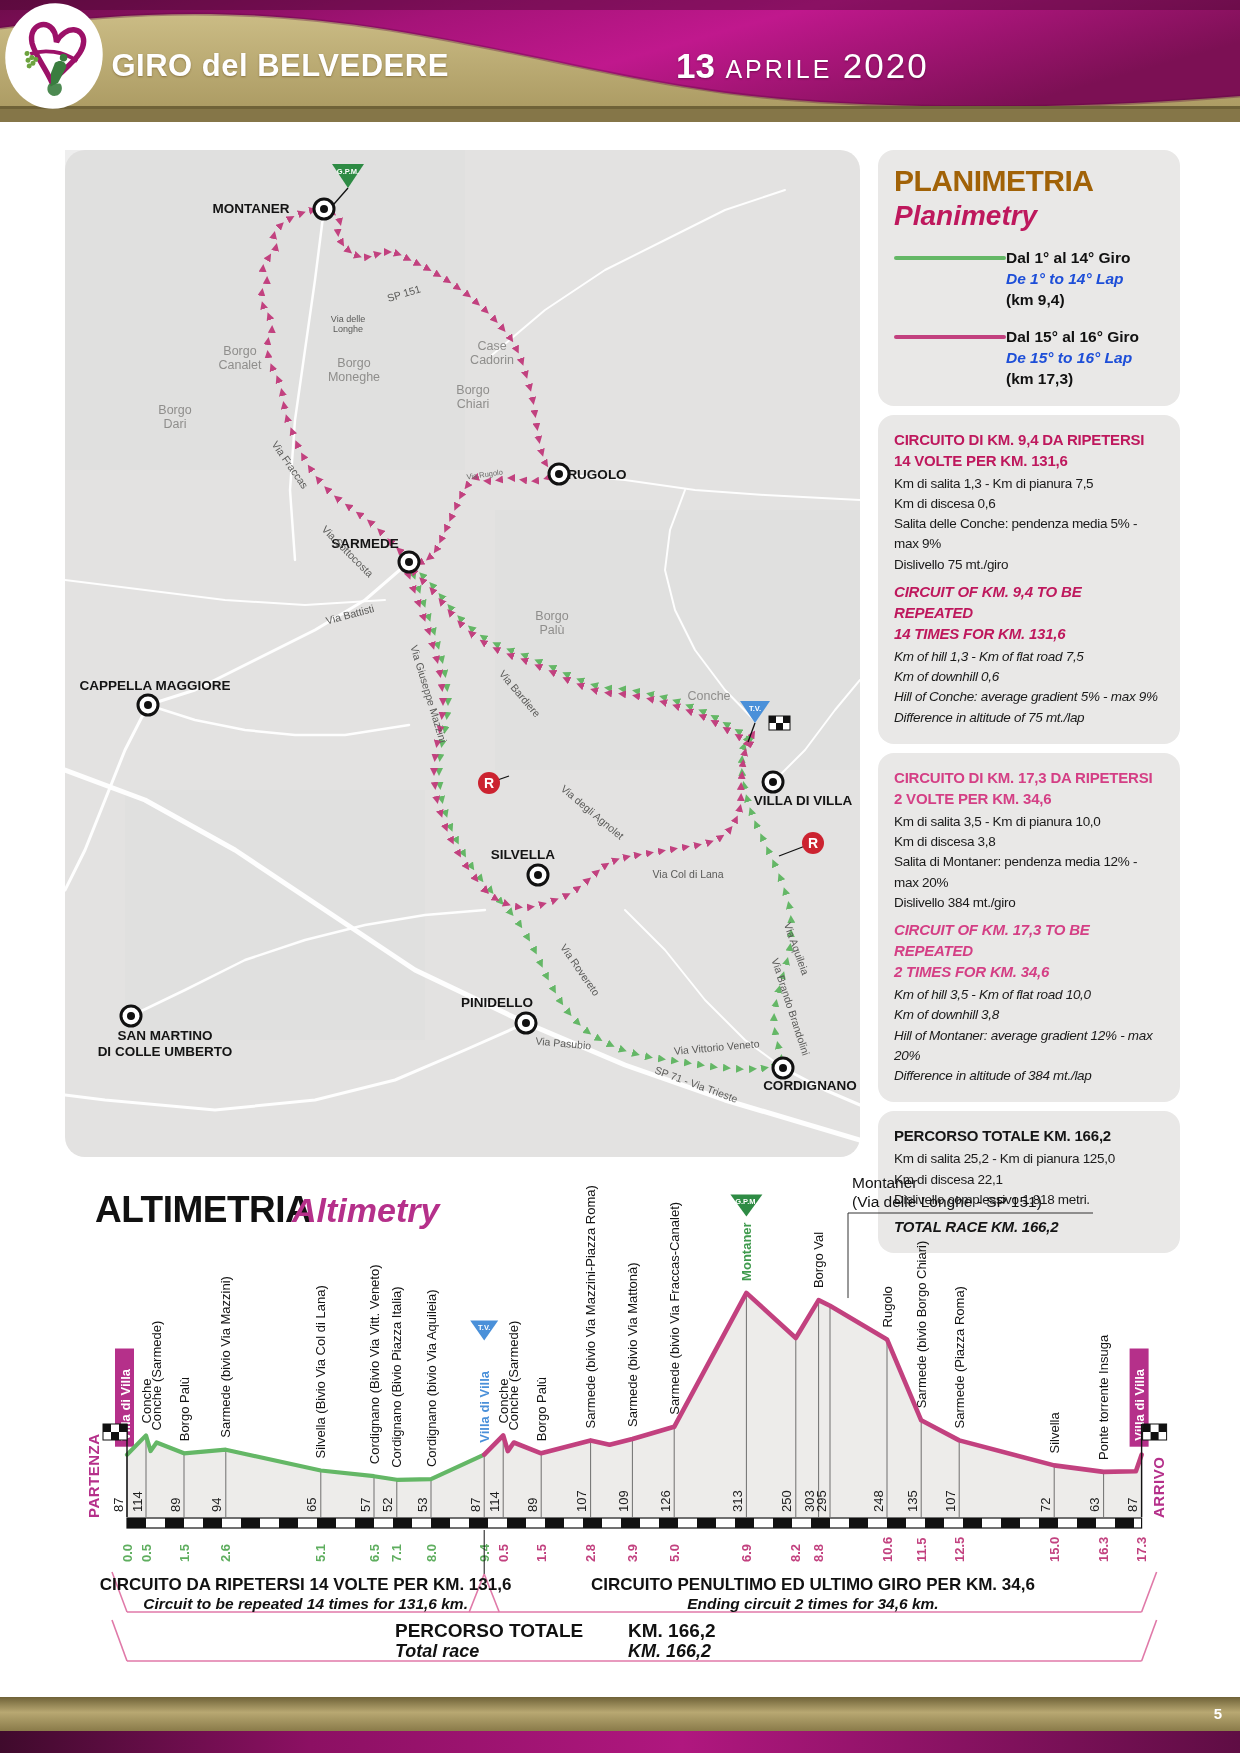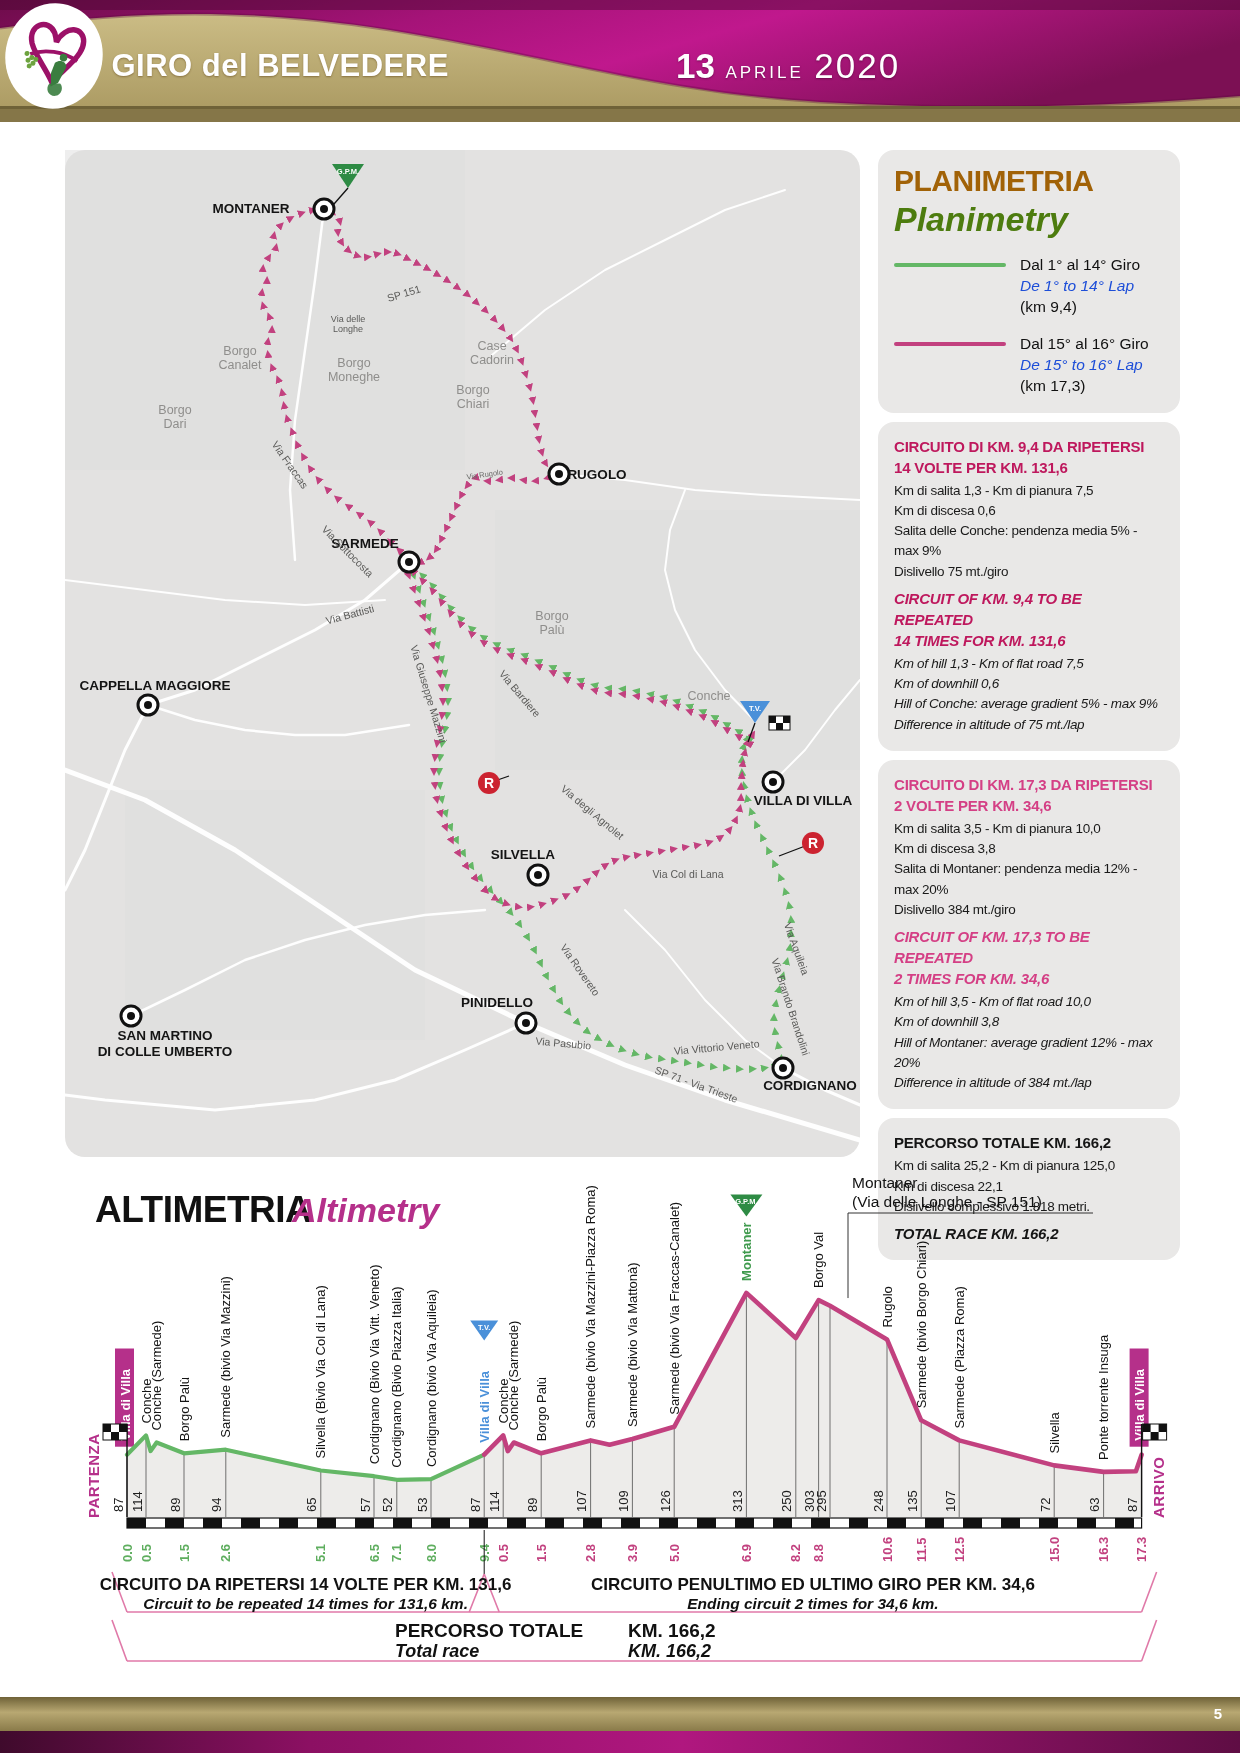--- a/index.html
+++ b/index.html
@@ -7,45 +7,45 @@
   .page{position:relative;width:1240px;height:1753px;background:#fff;overflow:hidden;}
 
   
   .header{position:absolute;left:0;top:0;width:1240px;height:122px;}
   .header svg{position:absolute;left:0;top:0;}
   .hdr-title{position:absolute;left:55px;top:48px;font-size:31px;font-weight:800;color:#fff;
     letter-spacing:.5px;text-shadow:0 1px 2px rgba(80,50,10,.45);}
   .hdr-date{position:absolute;left:676px;top:46px;color:#fff;white-space:nowrap;
     text-shadow:0 1px 2px rgba(60,0,40,.5);}
   .hdr-date .d1{font-size:35px;font-weight:700;}
-  .hdr-date .d2{font-size:17px;font-weight:400;letter-spacing:3px;margin:12px 6px;}
+  .hdr-date .d2{font-size:25px;font-weight:400;letter-spacing:3px;margin:12px 6px;}
   .hdr-date .d3{font-size:35px;font-weight:400;letter-spacing:2px;text-align:right;}
   .logo{position:absolute;left:948px;top:6px;}
 
   
   .map-wrap{position:absolute;left:65px;top:150px;width:795px;height:1007px;}
   .map-wrap svg{display:block;}
   text.town{font-size:13.5px;font-weight:700;fill:#141414;}
   text.hamlet{font-size:12.5px;fill:#8f8e8c;}
   text.road{font-size:10.5px;fill:#5a5a58;}
   text.roadsm{font-size:9px;fill:#5a5a58;}
   text.roadxs{font-size:7.5px;fill:#6a6a68;}
   .route-g{fill:none;stroke:none;}
   .mini{font-size:7.5px;font-weight:700;fill:#fff;text-anchor:middle;}
 
   
   .sidebar{position:absolute;left:878px;top:150px;width:302px;}
   .sbox{background:#e9e8e7;border-radius:16px;padding:14px 16px 16px 16px;margin-bottom:9px;}
   .plan-title{font-size:30px;font-weight:800;color:#a16207;letter-spacing:-.5px;}
-  .plan-sub{font-size:34px;font-weight:700;font-style:italic;color:#4d7c0f;margin-top:2px;}
+  .plan-sub{font-size:28px;font-weight:700;font-style:italic;color:#be185d;margin-top:2px;}
   .leg-row{display:flex;align-items:flex-start;margin-top:16px;}
   .leg-line{width:112px;height:4px;border-radius:2px;margin-top:8px;flex:none;}
   .leg-line.green{background:#64b766;}
   .leg-line.magenta{background:#c2417f;}
-  .leg-txt{margin-left:14px;font-size:15.5px;line-height:1.35;color:#111;}
+  .leg-txt{font-size:15.5px;line-height:1.35;color:#111;font-weight:bold;}
   .leg-txt .en{color:#1d4ed8;font-style:italic;}
   .ib-title{font-size:15px;font-weight:700;line-height:1.4;white-space:pre-line;letter-spacing:-.2px;}
   .ib-title.green{color:#be185d;}
   .ib-title.magenta{color:#d43f85;}
   .ib-title.dark{color:#151515;}
   .ib-title.en{font-style:italic;margin-top:6px;}
   .ib-body{font-size:13.5px;color:#1a1a1a;line-height:1.5;letter-spacing:-.3px;margin-top:3px;}
   .ib-body.en{font-style:italic;}
 
   

